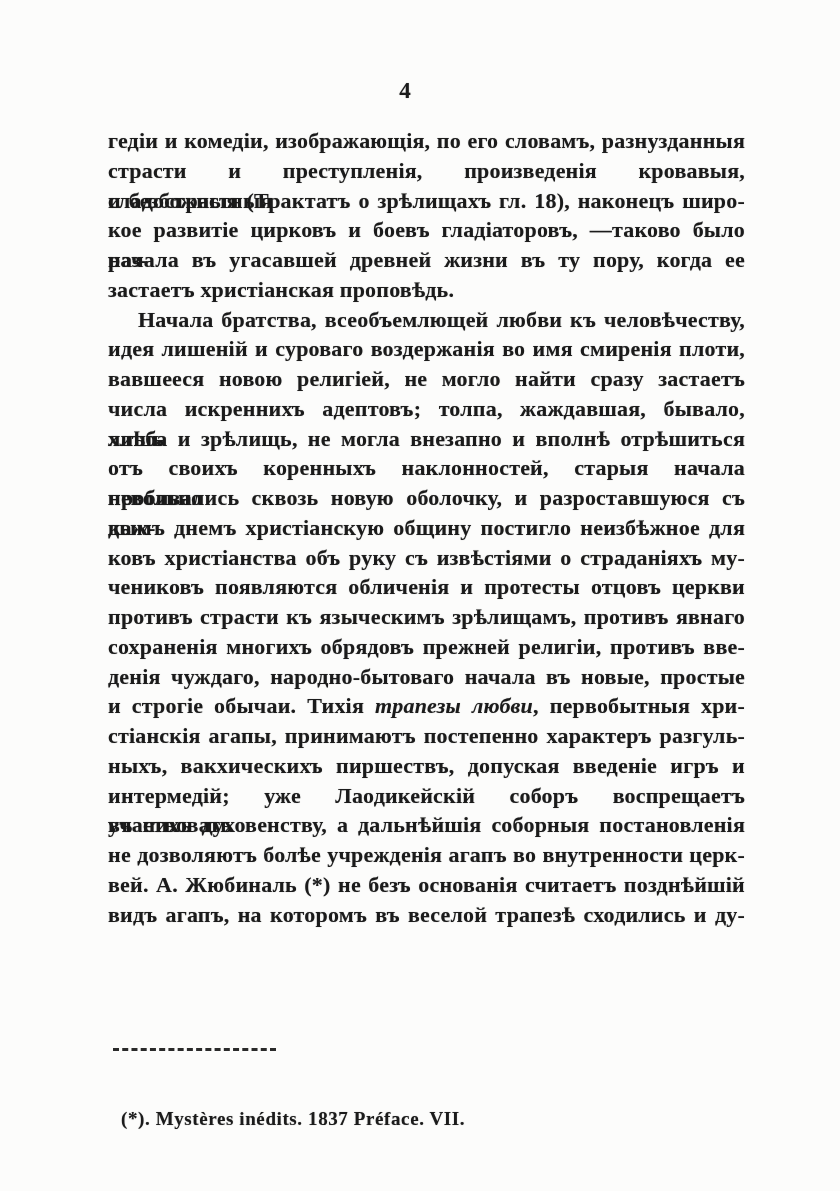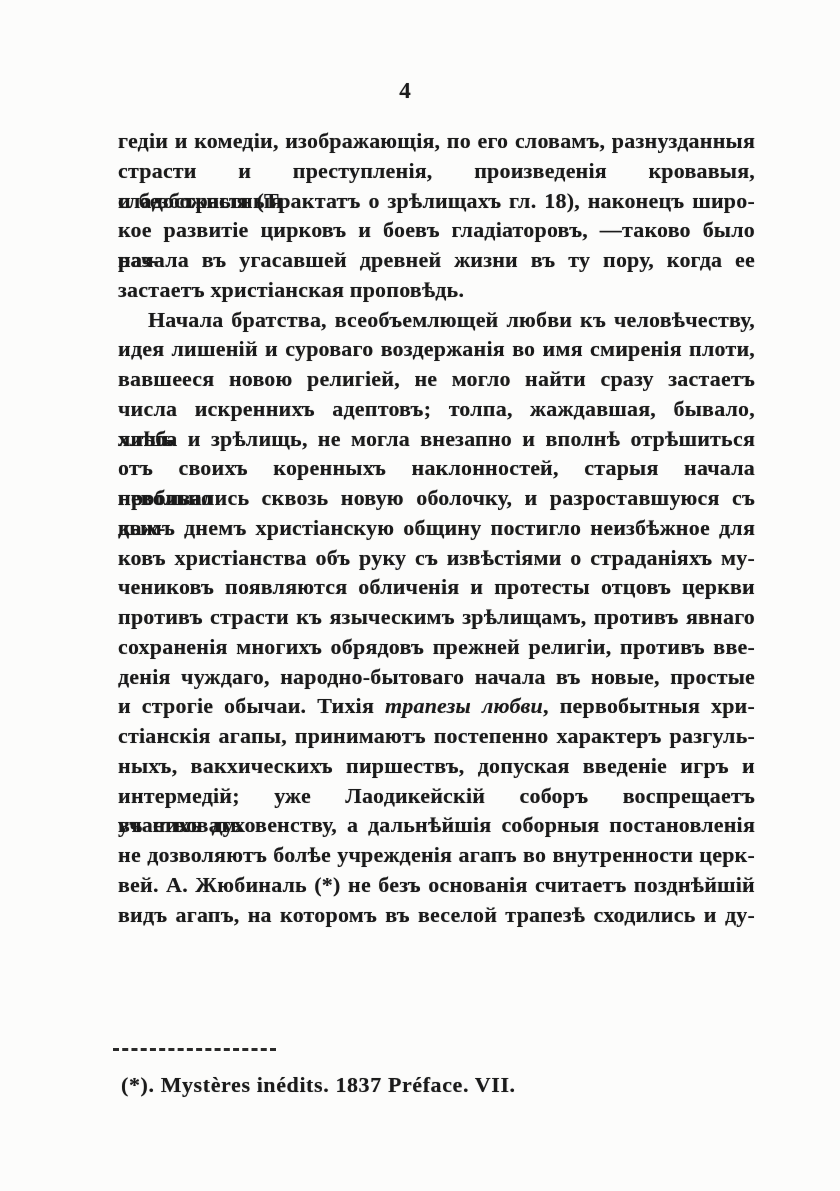--- a/index.html
+++ b/index.html
@@ -25,21 +25,21 @@
     left: 390px;
     width: 30px;
     text-align: center;
     font-size: 23px;
     font-weight: bold;
     text-shadow: 0 0 1px rgba(0,0,0,.4);
   }
   .text-block {
     position: absolute;
     top: 126px;
-    left: 118px;
+    left: 108px;
     width: 637px;
   }
   .line {
     height: 29.75px;
     line-height: 29.75px;
     font-size: 22px;
     font-weight: bold;
     white-space: normal;
     text-align: justify;
     text-align-last: justify;
@@ -60,23 +60,23 @@
   .footnote-rule {
     position: absolute;
     top: 1048px;
     left: 113px;
     width: 163px;
     height: 0;
     border-top: 3px dashed #2a2a2a;
   }
   .footnote {
     position: absolute;
-    top: 1072px;
+    top: 1108px;
     left: 121px;
-    font-size: 22px;
+    font-size: 19px;
     font-weight: bold;
     letter-spacing: 0.6px;
     text-shadow: 0 0 1px rgba(0,0,0,.4);
   }
 </style>
 </head>
 <body>
 
 <div class="page">
 

